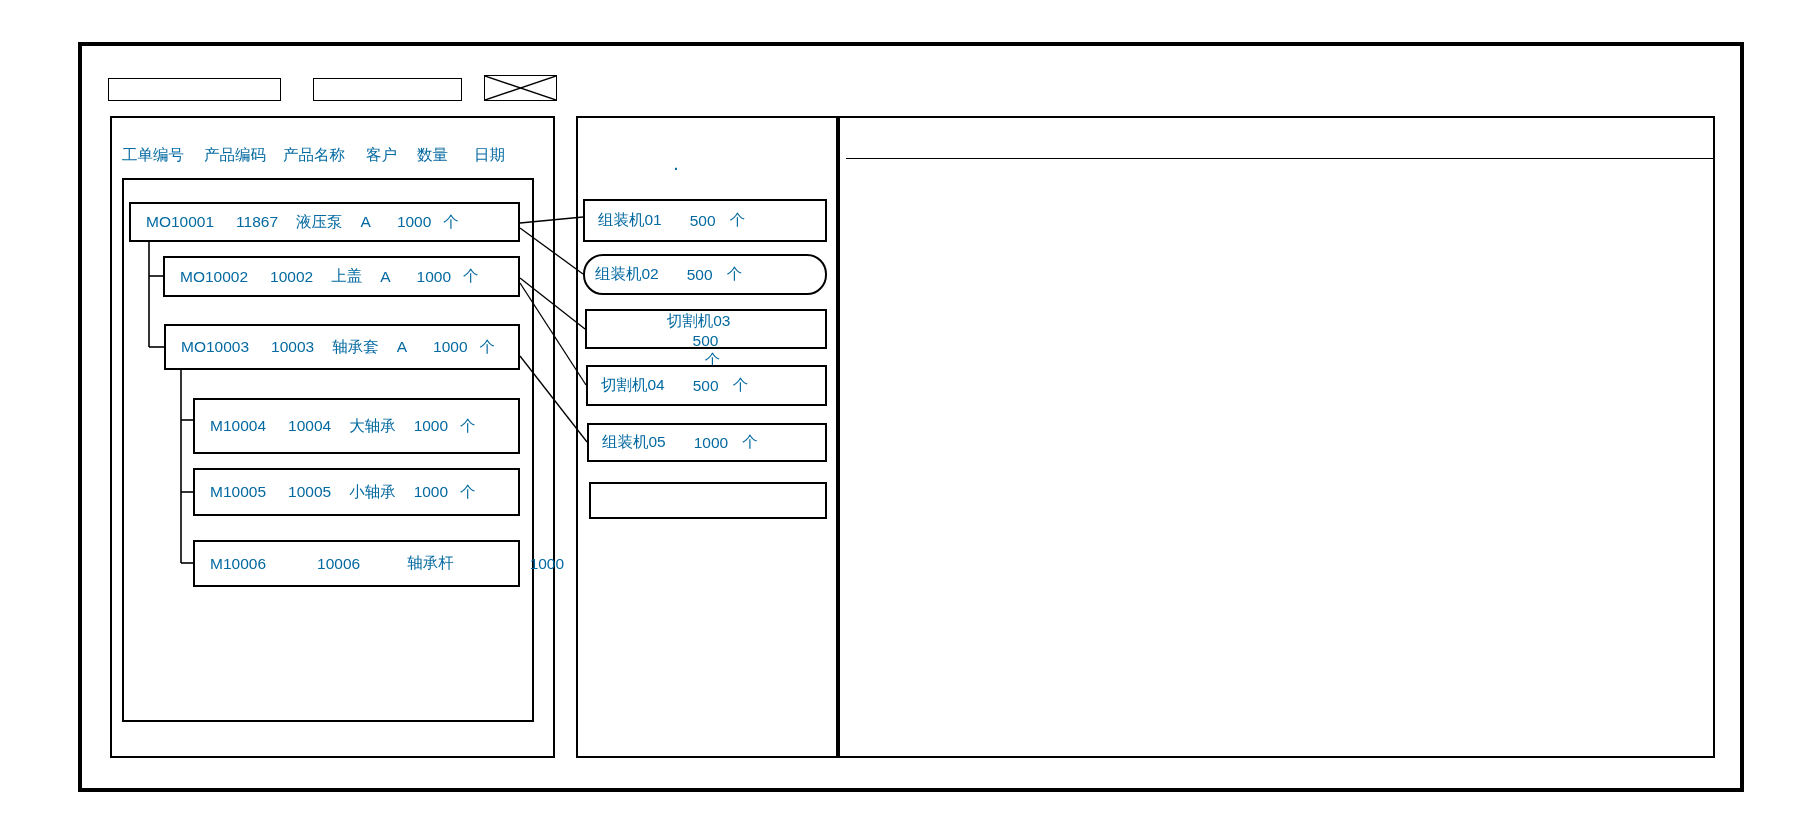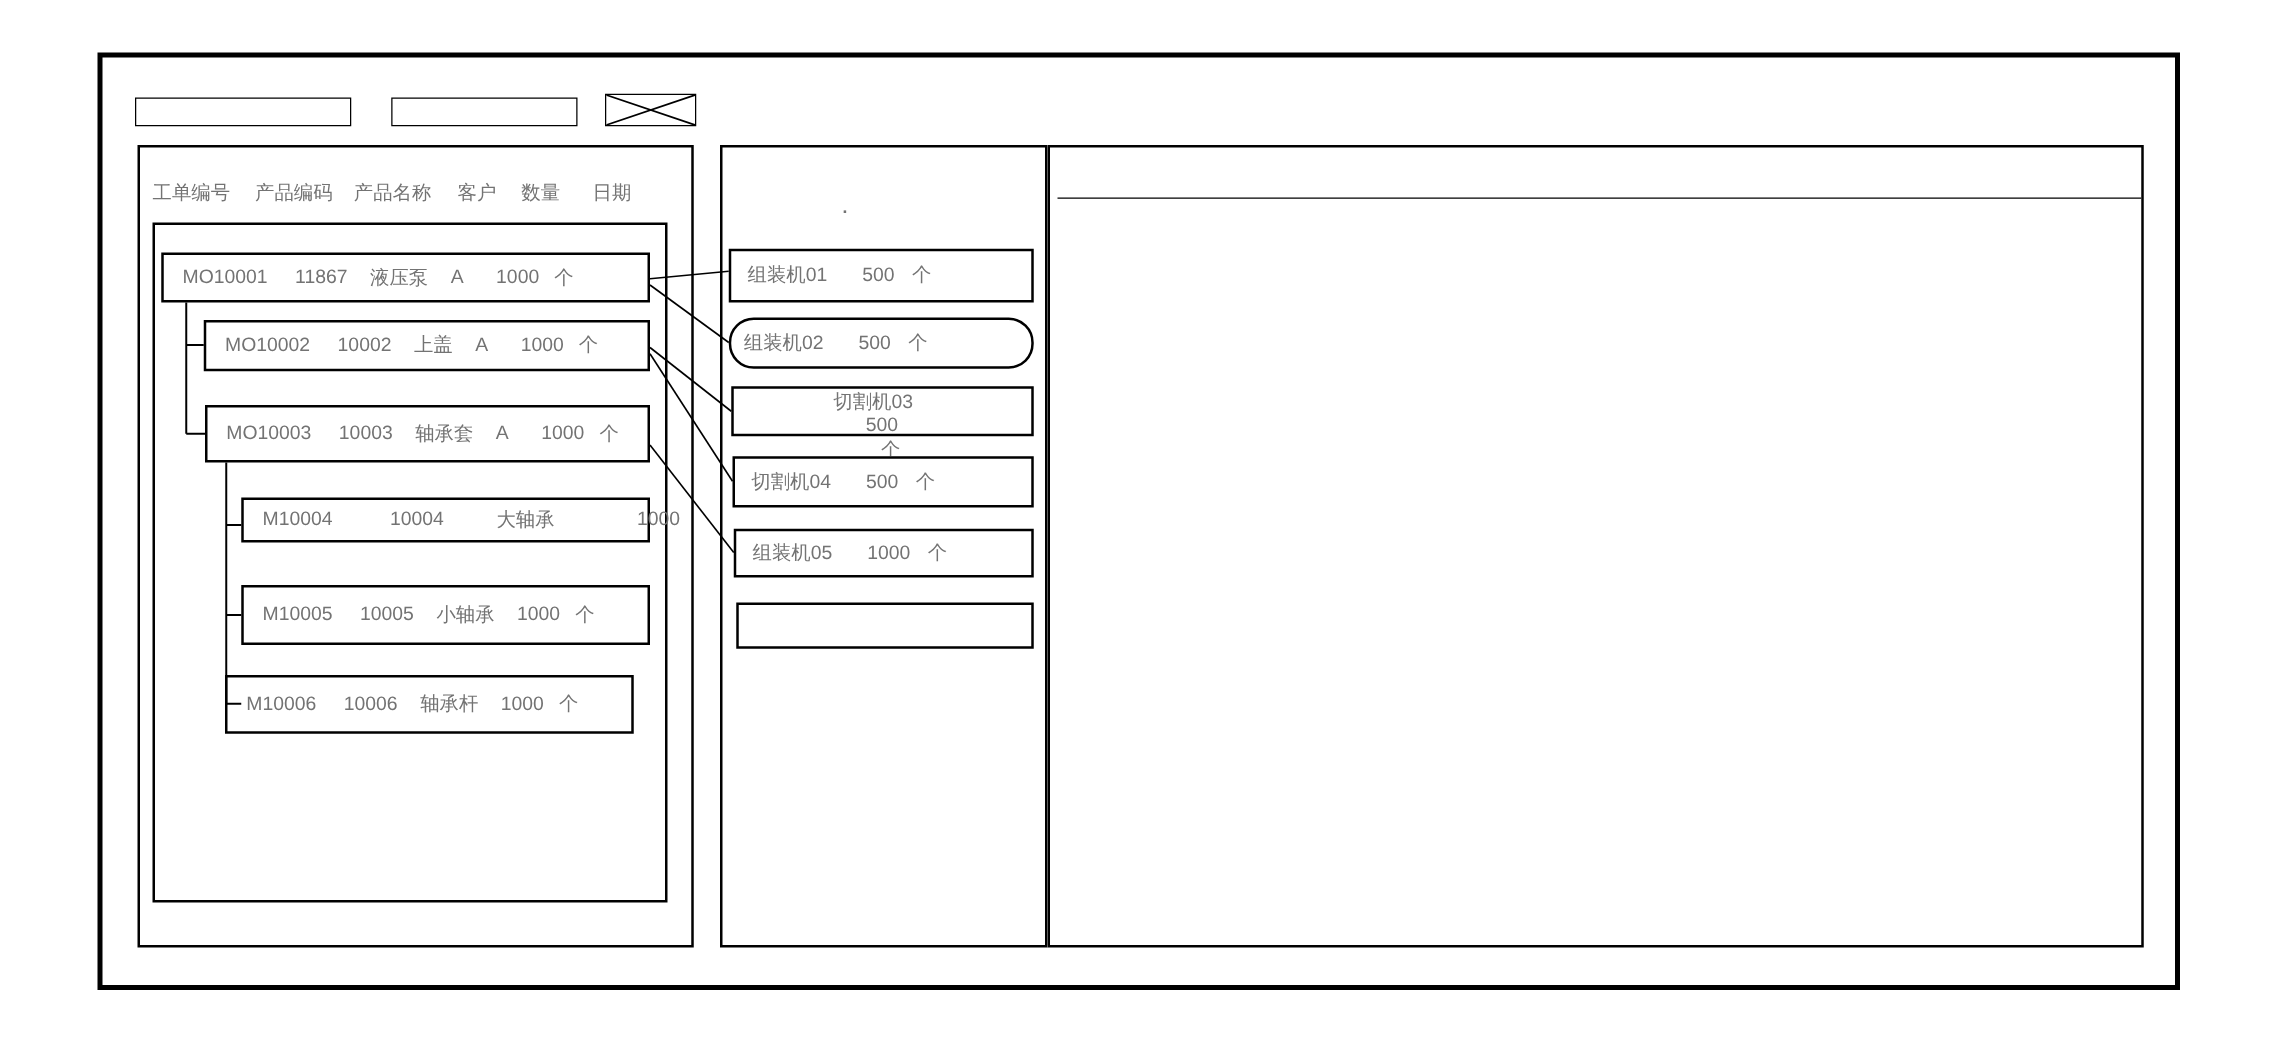--- a/index.html
+++ b/index.html
@@ -1,21 +1,21 @@
 <!DOCTYPE html>
 <html><head>
 <meta charset="utf-8">
 <style>
   html,body{margin:0;padding:0;background:#ffffff;}
   .canvas{
     position:relative;
     width:1819px;height:833px;
     background:#ffffff;
     font-family:"Liberation Sans", sans-serif;
-    color:#737373;
+    color:#0369a1;
     overflow:hidden;
   }
   .abs{position:absolute;box-sizing:border-box;}
   
   .outer-frame{border:4px solid #000;background:#fff;}
   .thinrect{border:1.5px solid #000;background:#fff;}
   
   .panel{border:2px solid #000;background:#fff;}
   
   .colhdr{font-size:15.5px;font-weight:500;white-space:nowrap;line-height:18px;}
@@ -91,37 +91,37 @@
     <span class="f">个</span>
   </div>
   <div class="abs node" style="left:164px;top:324px;width:356px;height:46px;">
     <span class="f f-order">MO10003</span>
     <span class="f f-code">10003</span>
     <span class="f f-name">轴承套</span>
     <span class="f f-cust">A</span>
     <span class="f f-qty">1000</span>
     <span class="f">个</span>
   </div>
-  <div class="abs node" style="left:193px;top:398px;width:327px;height:36px;gap:24px;">
+  <div class="abs node" style="left:193px;top:398px;width:327px;height:56px;">
     <span class="f f-order">M10004</span>
     <span class="f f-code">10004</span>
     <span class="f f-name">大轴承</span>
     <span class="f f-cust"></span>
     <span class="f f-qty">1000</span>
     <span class="f">个</span>
   </div>
   <div class="abs node" style="left:193px;top:468px;width:327px;height:48px;">
     <span class="f f-order">M10005</span>
     <span class="f f-code">10005</span>
     <span class="f f-name">小轴承</span>
     <span class="f f-cust"></span>
     <span class="f f-qty">1000</span>
     <span class="f">个</span>
   </div>
-  <div class="abs node" style="left:180px;top:540px;width:327px;height:47px;">
+  <div class="abs node" style="left:193px;top:540px;width:327px;height:47px;gap:29px;">
     <span class="f f-order">M10006</span>
     <span class="f f-code">10006</span>
     <span class="f f-name">轴承杆</span>
     <span class="f f-cust"></span>
     <span class="f f-qty">1000</span>
     <span class="f">个</span>
   </div>
 
   <div class="abs panel" style="left:576px;top:116px;width:262px;height:642px;"></div>
   <span class="dot" style="left:674px;top:163px;">.</span>

